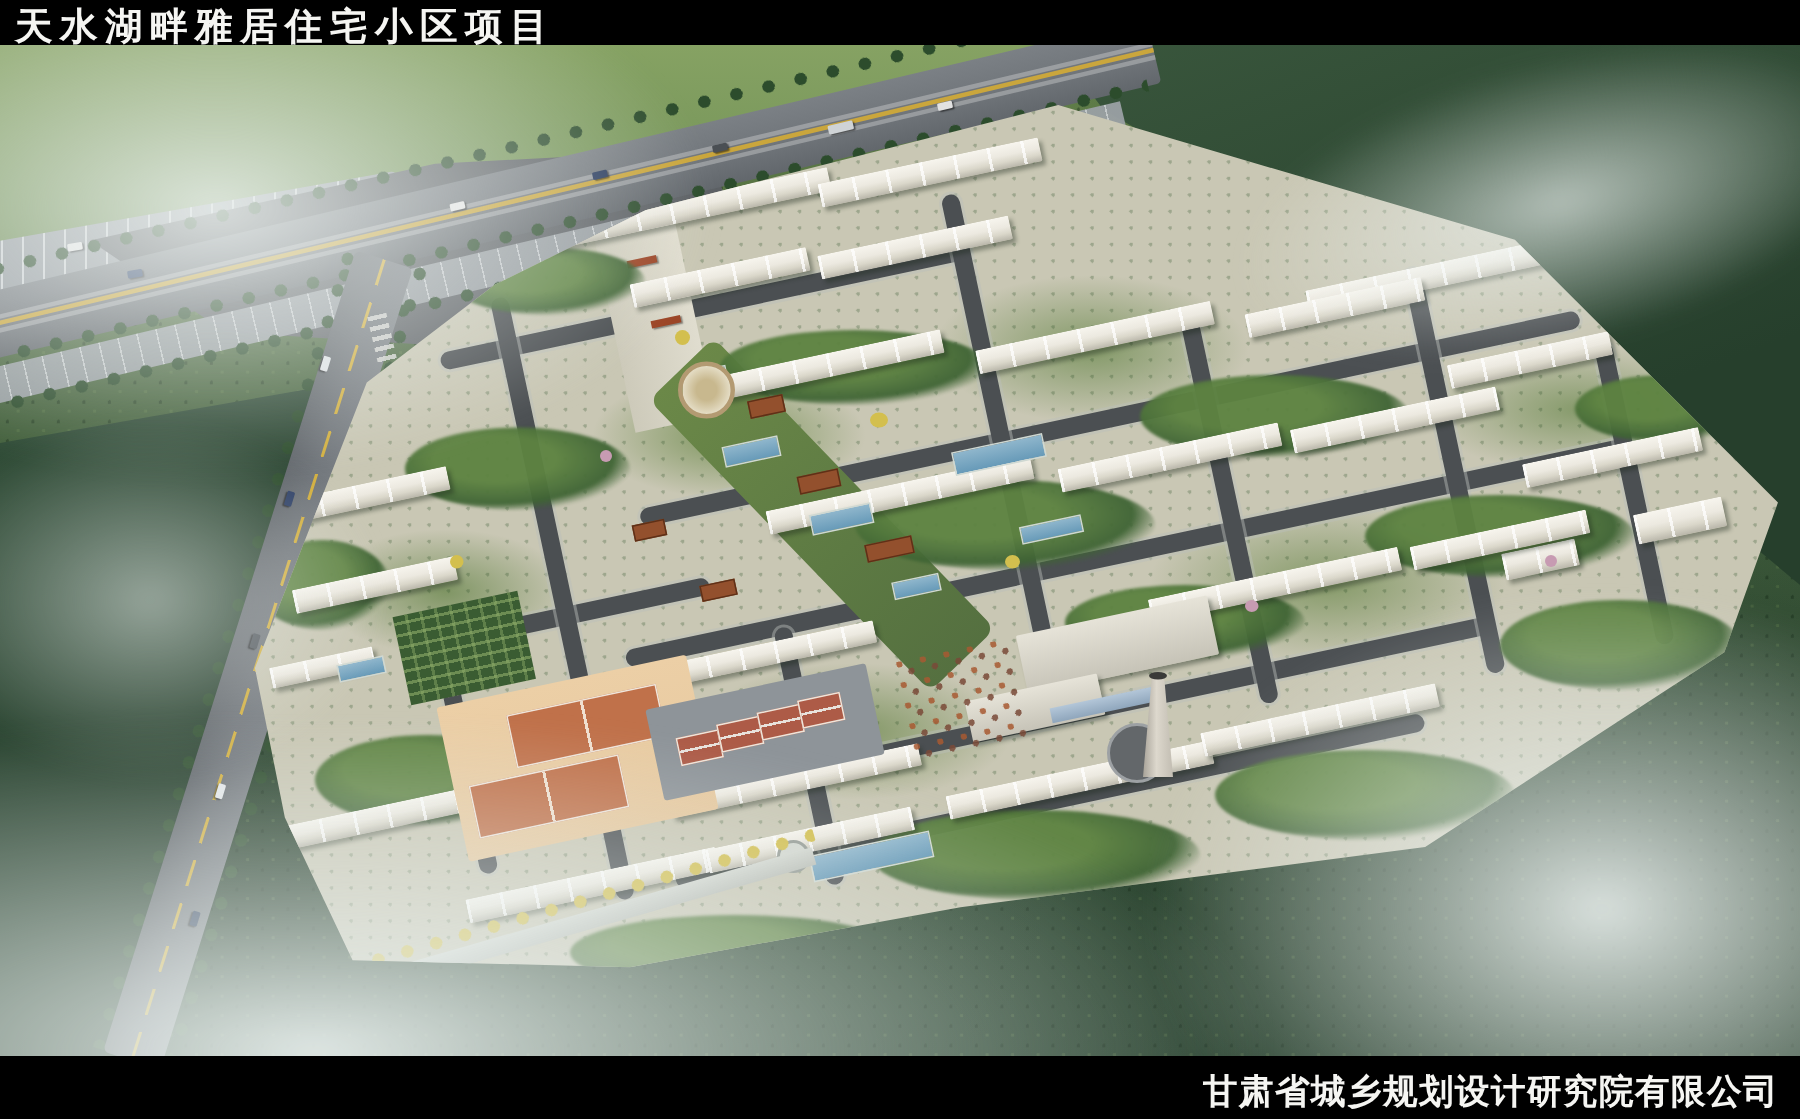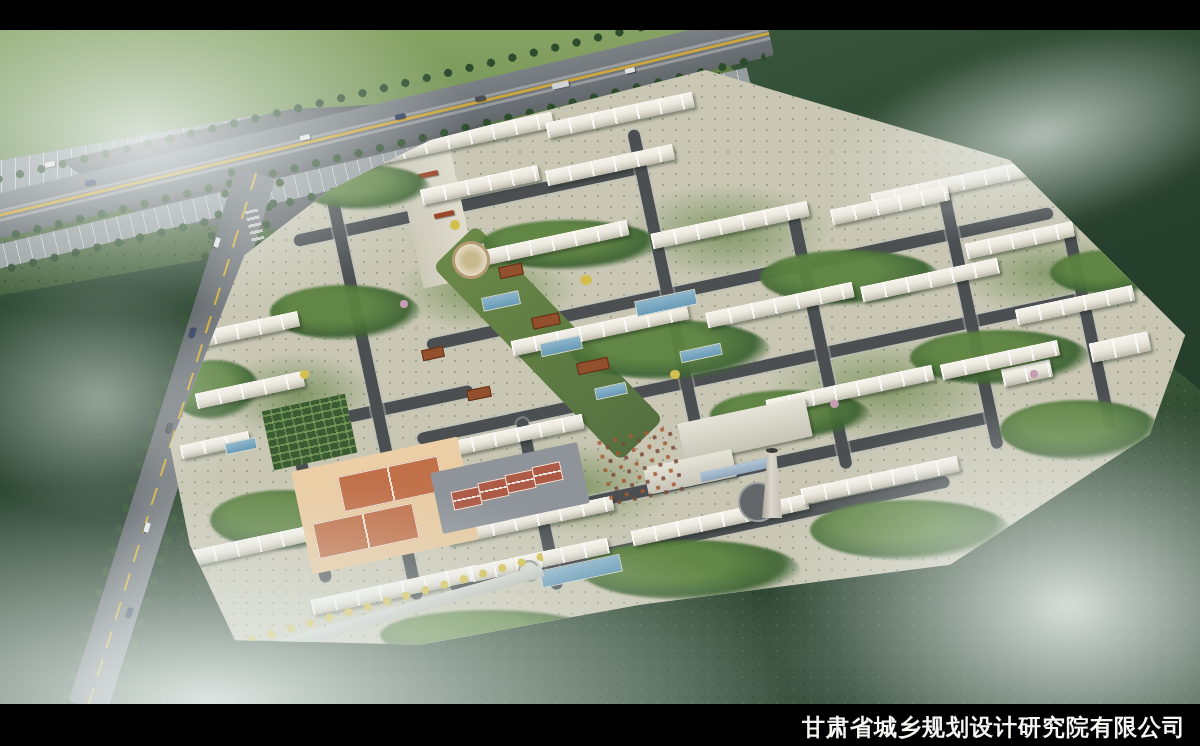--- a/index.html
+++ b/index.html
@@ -98,20 +98,23 @@
   .fog{position:absolute;pointer-events:none;filter:blur(7px);z-index:40;}
   .ydots{position:absolute;height:16px;background-image:radial-gradient(circle 5px at 8px 8px, var(--c-yellow-tree) 80%, transparent 85%);
     background-size:20px 16px;background-repeat:repeat-x;}
   .dot{position:absolute;border-radius:50%;filter:blur(.5px);}
 </style>
 </head>
 <body>
 
 <div class="stage">
 
+  <header class="bar top">
+    <span>天水湖畔雅居住宅小区项目</span>
+  </header>
 
   <div class="render">
 
     <div class="abs forest-base"></div>
     <div class="abs forest-speckle"></div>
     <div class="abs forest-top"></div>
     <div class="abs forest-dark-tr"></div>
     <div class="abs forest-dark-left"></div>
 
     <div class="abs parking-lot"></div>

